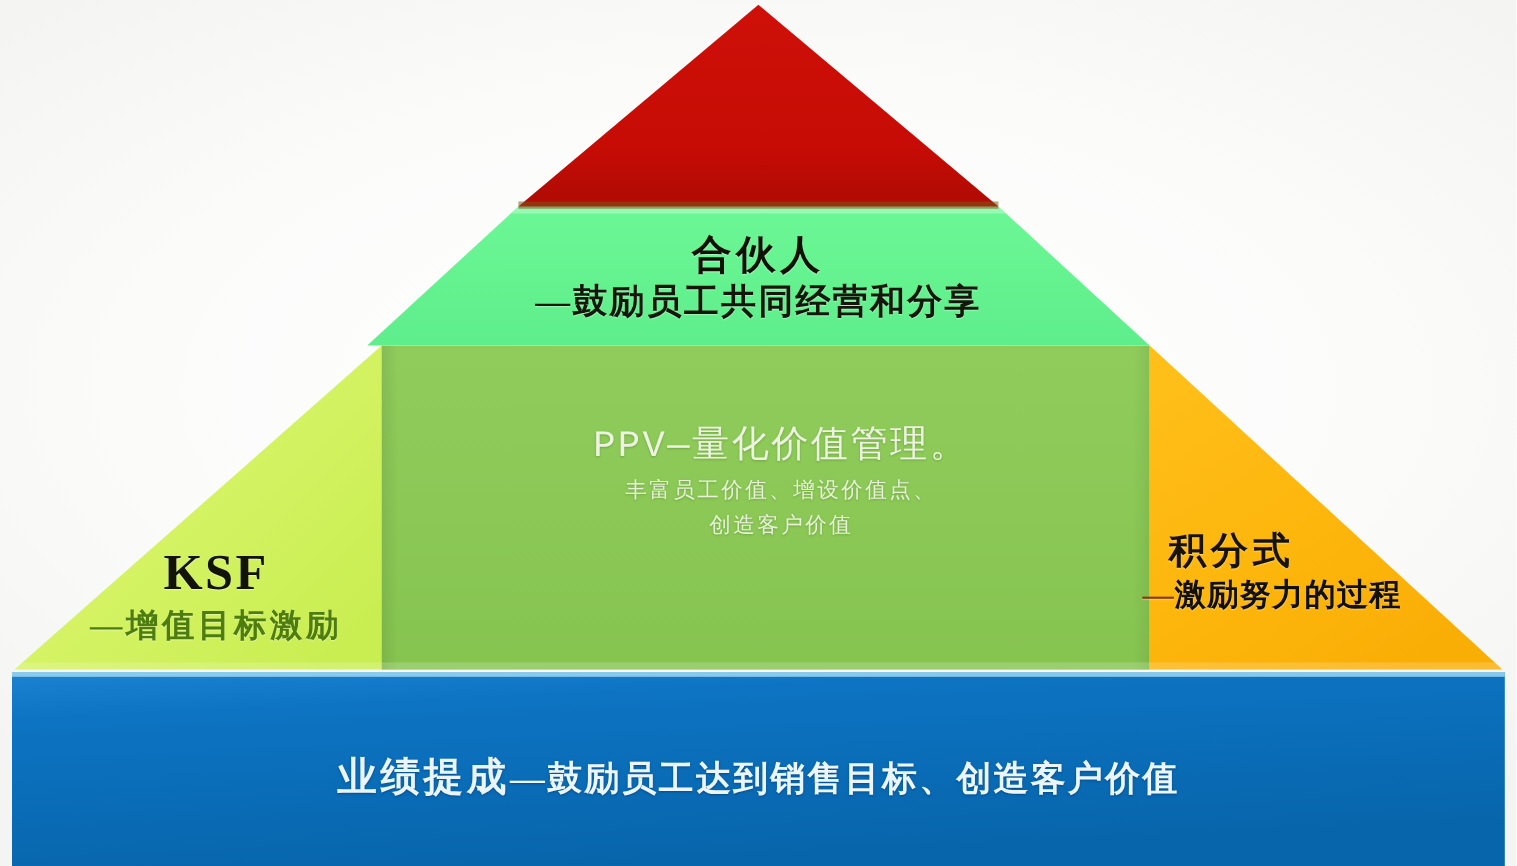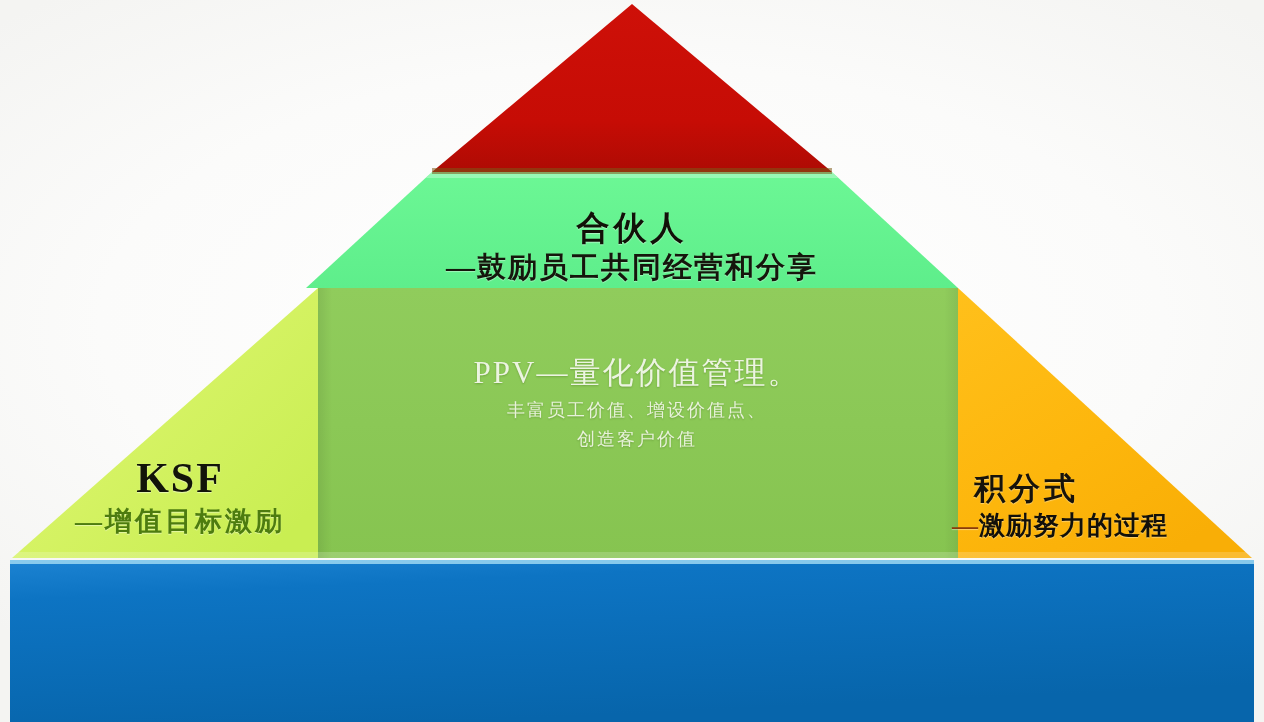--- a/index.html
+++ b/index.html
@@ -72,21 +72,21 @@
     letter-spacing: 2px;
     color: #edd79a;
     text-shadow: 0 1px 1px rgba(90,10,5,.7);
     transform: translateX(24px);
   }
   #tier1-sub .l2 { display: block; }
 
   
   #tier2-block {
     left: 232px;
-    top: 210px;
+    top: 195px;
     width: 800px;
     text-align: center;
   }
   #tier2-title {
     font-weight: bold;
     font-size: 33px;
     letter-spacing: 4px;
     color: #111108;
     text-shadow: 0 1px 1px rgba(255,255,255,.45);
   }
@@ -94,23 +94,24 @@
     margin-top: 4px;
     font-weight: bold;
     font-size: 29px;
     letter-spacing: 2px;
     color: #15160c;
     text-shadow: 0 1px 1px rgba(255,255,255,.4);
   }
 
   
   #ppv-block {
-    left: 318px;
+    left: 332px;
     top: 356px;
     width: 638px;
+    font-family: Liberation Mono, monospace;
   }
   #ppv-l1 {
     font-size: 31px;
     letter-spacing: 2px;
     color: #f4f8ec;
     opacity: .93;
     text-shadow: 0 1px 2px rgba(70,110,30,.45);
   }
   #ppv-l2, #ppv-l3 {
     margin-top: 9px;
@@ -140,21 +141,21 @@
     font-weight: bold;
     font-size: 27px;
     letter-spacing: 3px;
     color: #4d7c0f;
     text-shadow: 0 1px 1px rgba(255,255,255,.45);
   }
 
   
   #points-block {
     left: 952px;
-    top: 472px;
+    top: 442px;
     width: 300px;
     text-align: left;
   }
   #points-title {
     font-weight: bold;
     font-size: 31px;
     letter-spacing: 4px;
     color: #17130a;
     padding-left: 22px;
     text-shadow: 0 1px 1px rgba(255,255,255,.4);
@@ -288,14 +289,17 @@
     <div id="ksf-sub">—增值目标激励</div>
   </div>
 
   <div class="txt" id="points-block">
     <div id="points-title">积分式</div>
     <div id="points-sub">
       <span class="dash">—</span><span>激励努力的过程</span>
     </div>
   </div>
 
+  <div class="txt" id="base-block">
+    <span id="base-title">业绩提成</span><span id="base-sub">—鼓励员工达到销售目标、创造客户价值</span>
+  </div>
 
 </div>
 
 </body></html>

